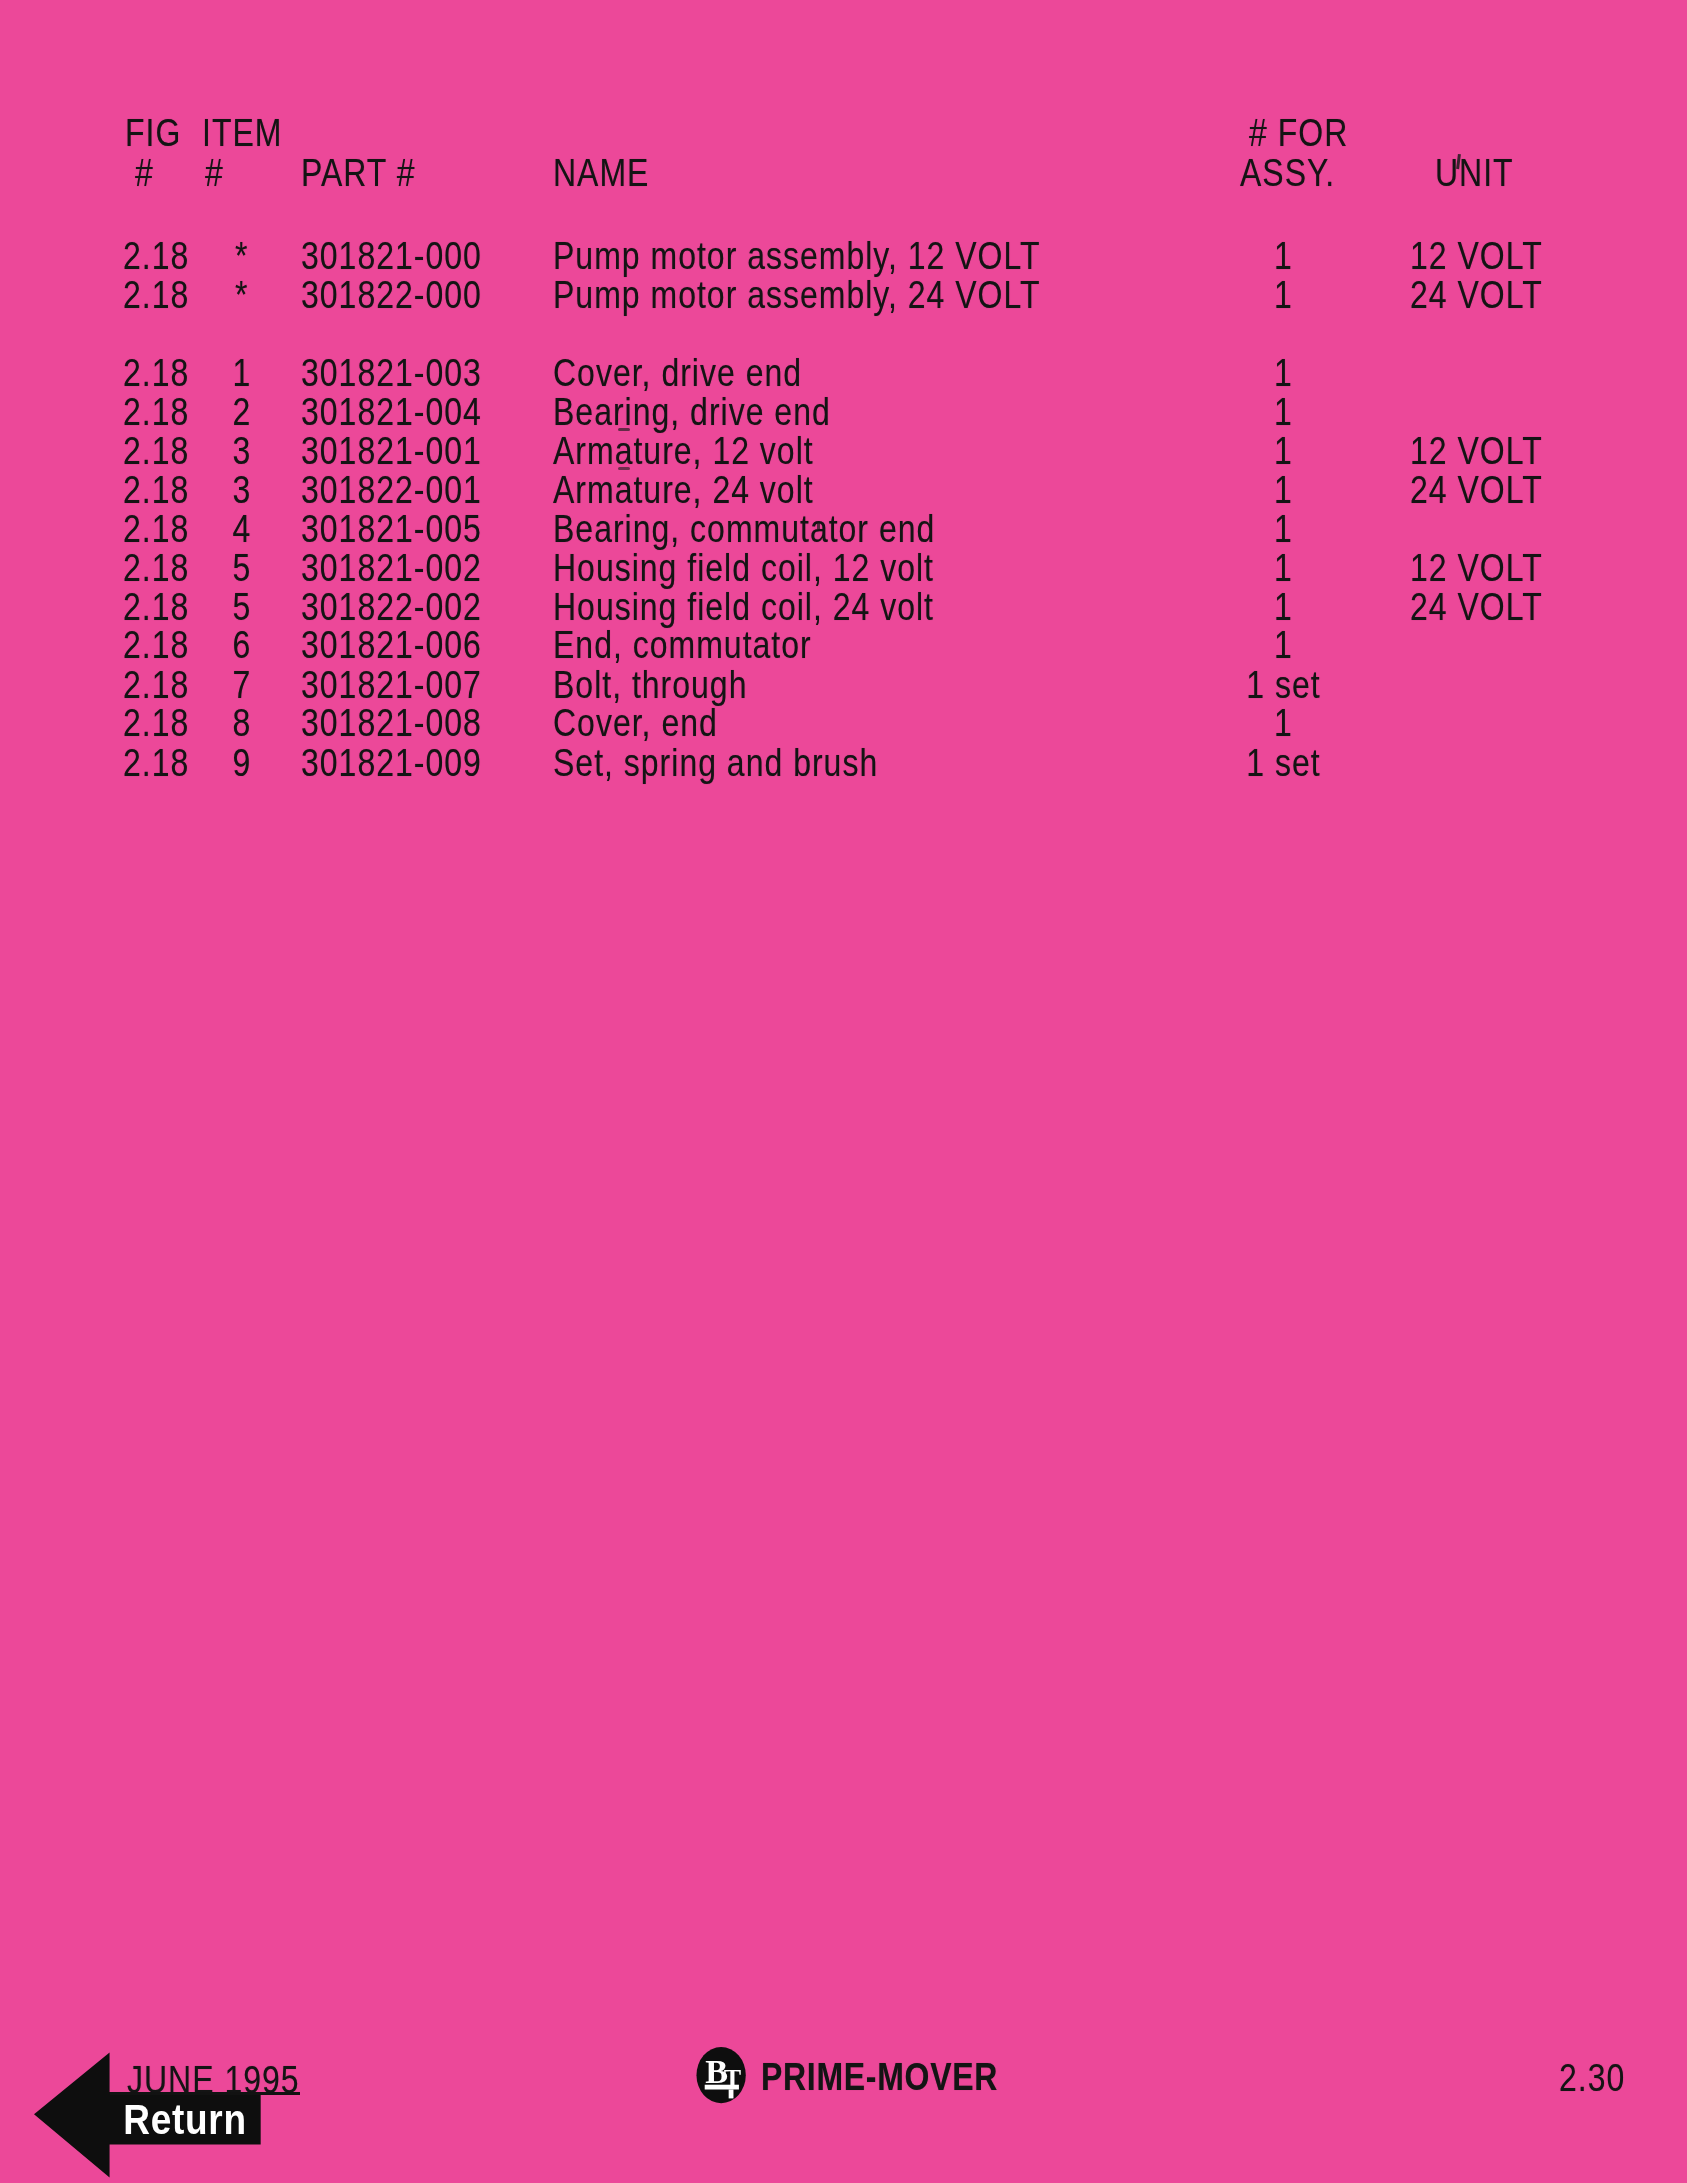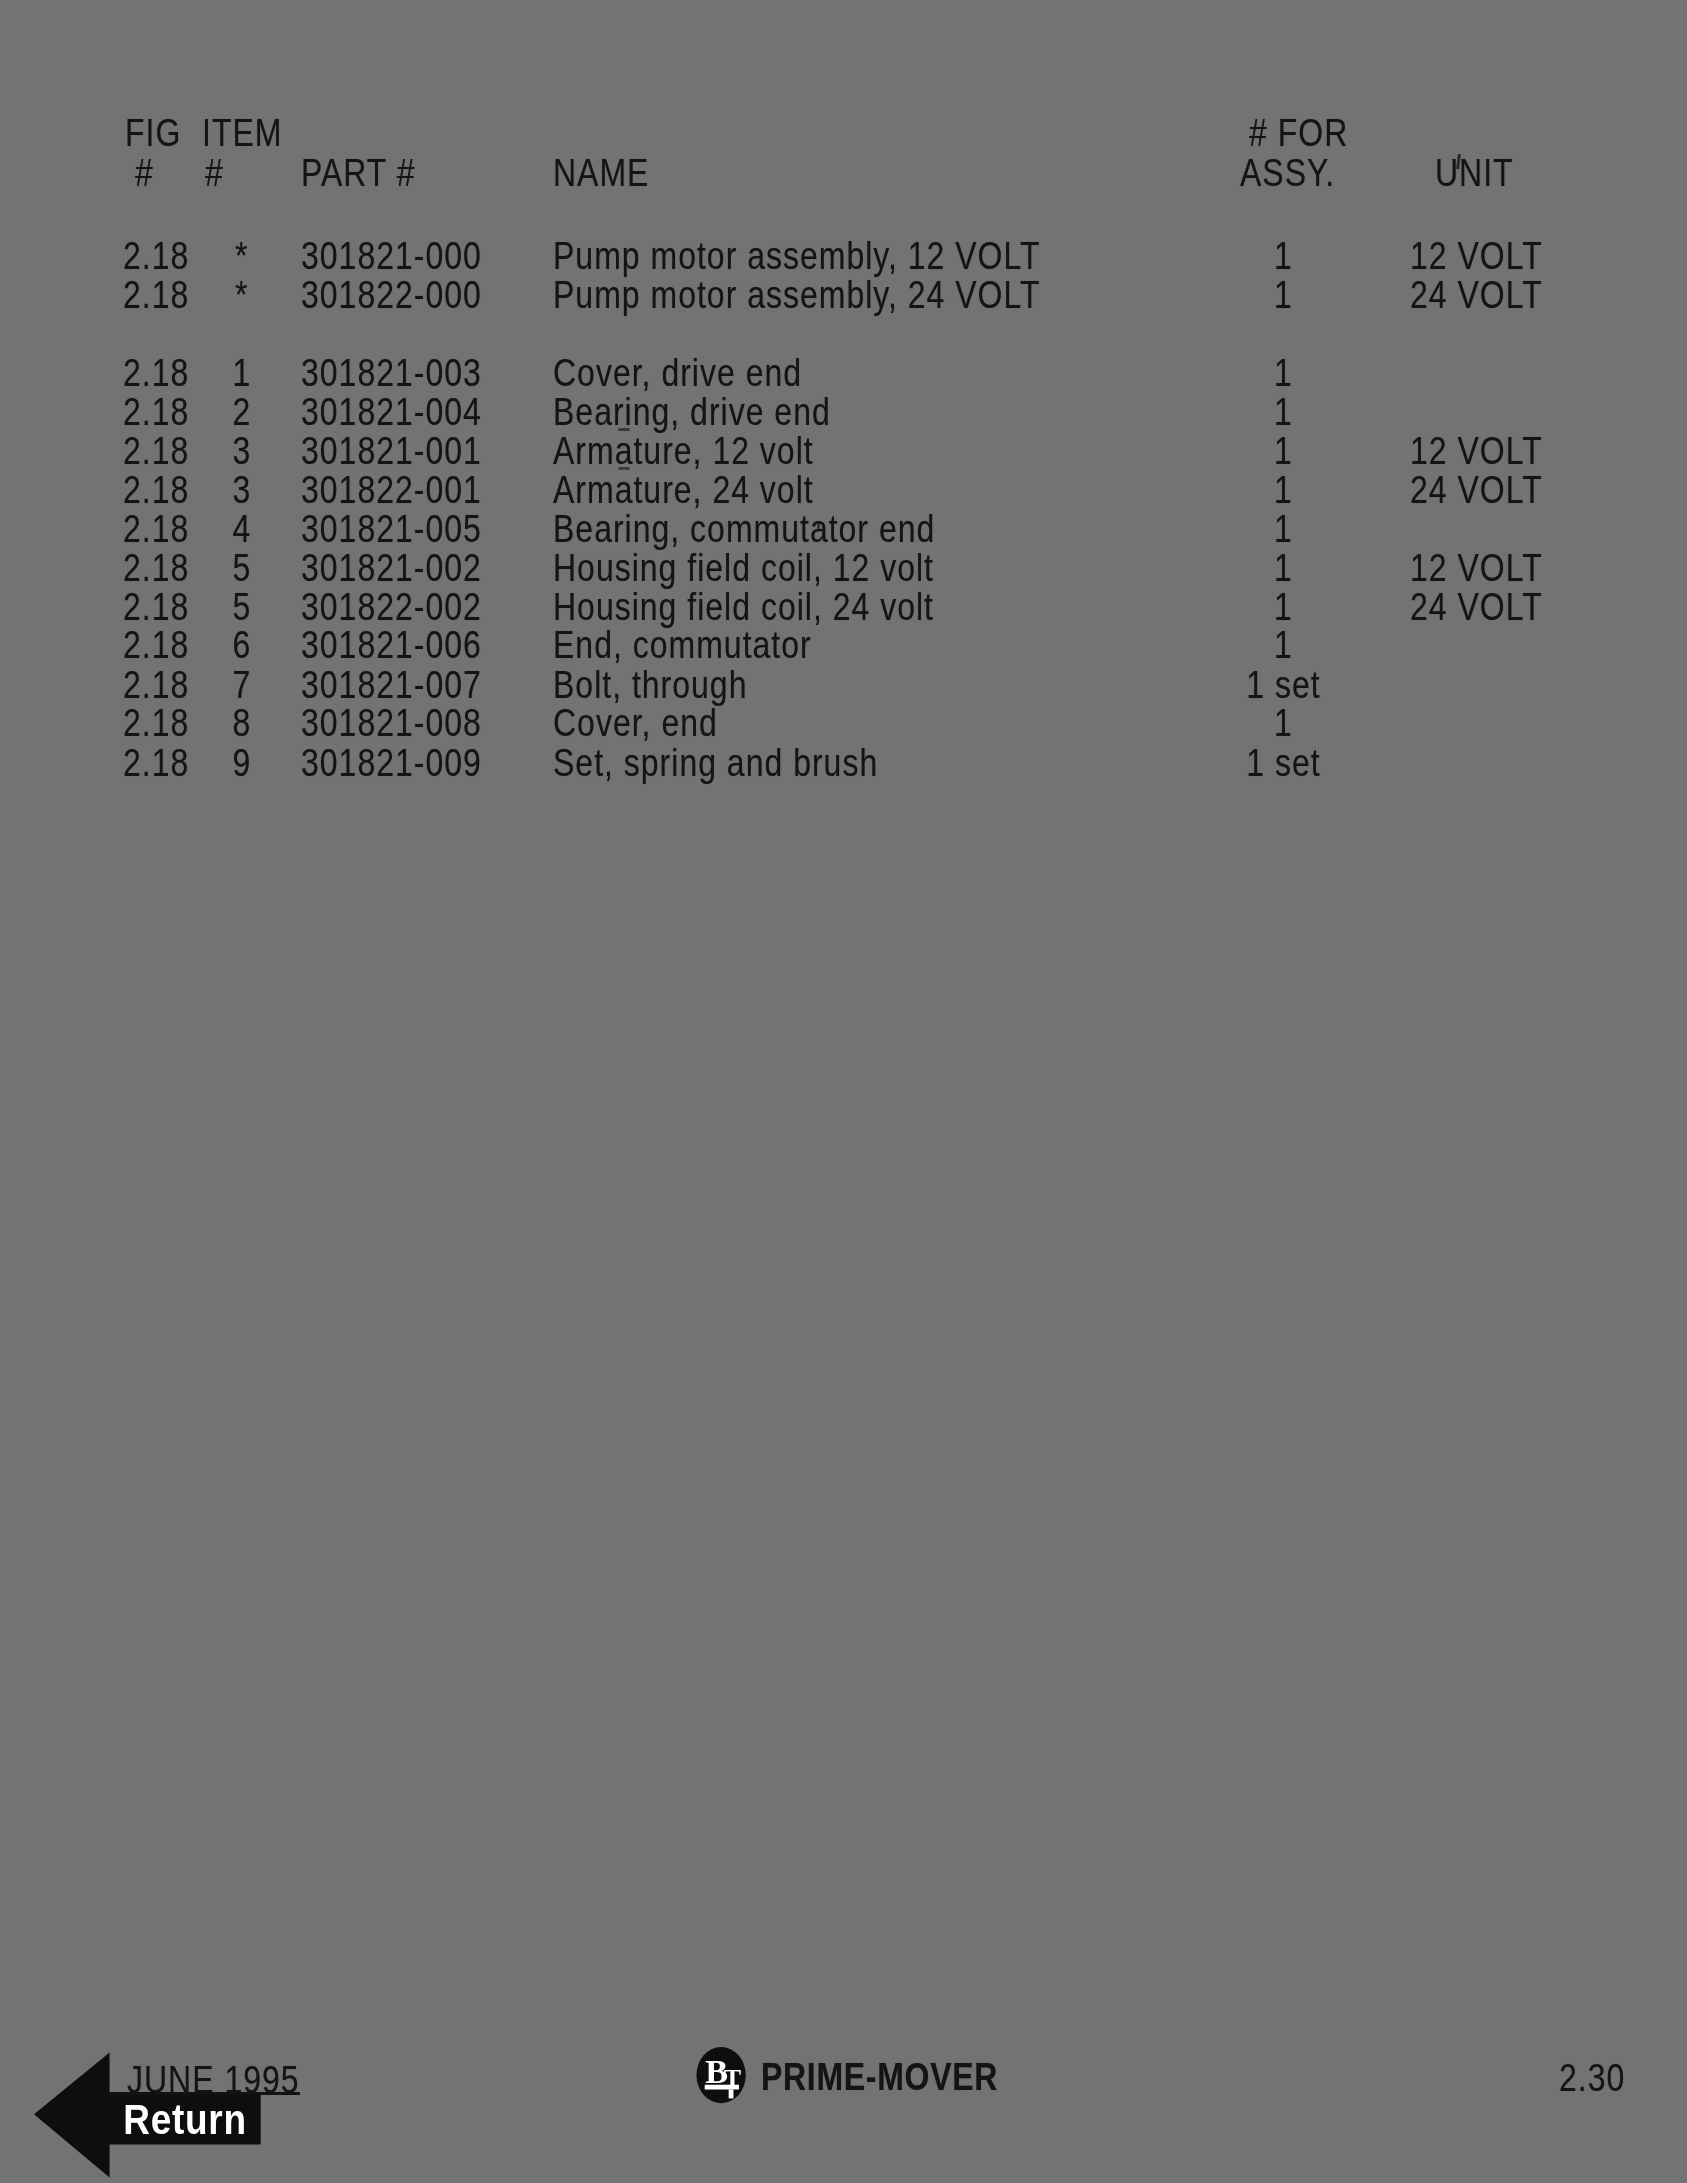--- a/index.html
+++ b/index.html
@@ -1,20 +1,20 @@
 <!DOCTYPE html>
 <html style="font-size:11px"><head>
 <meta charset="utf-8">
 <style>
   html,body{margin:0;padding:0;background:#ffffff;}
   body{
     width:1687px;height:2183px;position:relative;overflow:hidden;
     font-family:"Liberation Sans", sans-serif;color:#141414;
   }
-  .page{position:absolute;left:0;top:0;width:1687px;height:2183px;background:#737373;}
+  .page{position:absolute;left:0;top:0;width:1687px;height:2183px;background:#ec4899;}
   
   .ln{
     position:absolute;left:0;width:1687px;height:39px;line-height:39px;
     font-size:32px;letter-spacing:1px;white-space:nowrap;
     transform:scaleY(1.22);transform-origin:0 50%;
     text-shadow:0 0 0.8px rgba(20,20,20,.38);
   }
   .c{position:absolute;top:0;}
   .col-fig{left:123px;}
   .col-item{left:207px;width:69px;text-align:center;letter-spacing:0.3px;}

